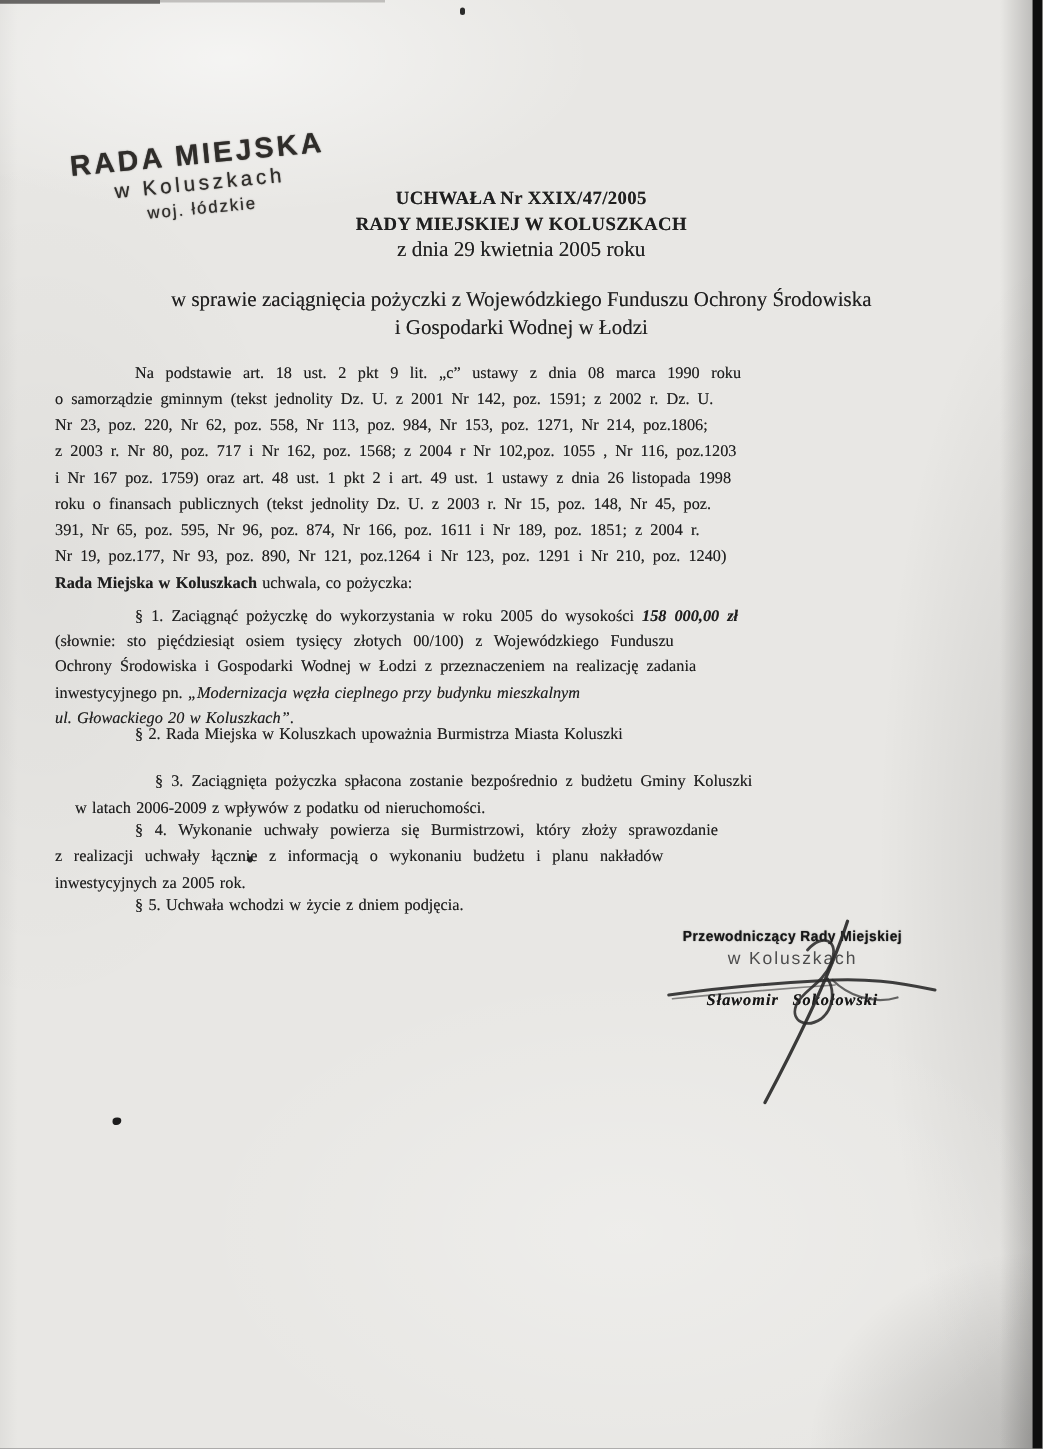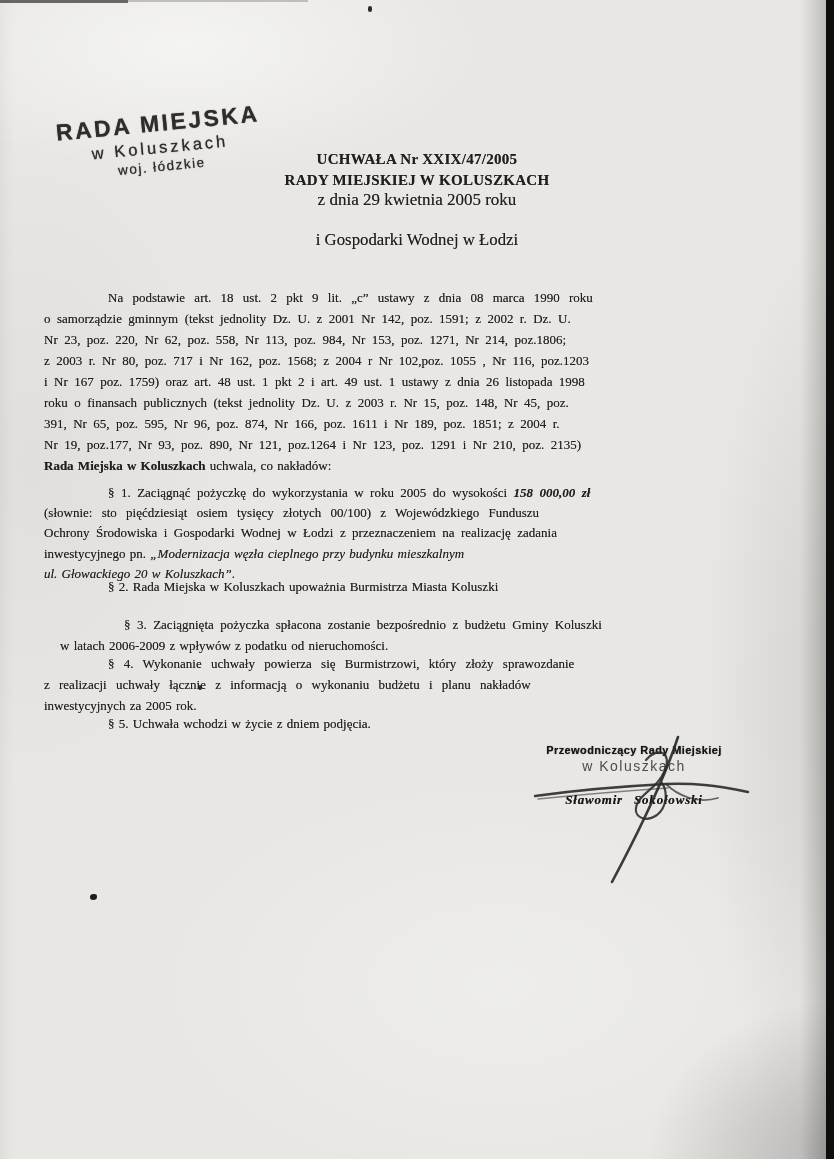--- a/index.html
+++ b/index.html
@@ -87,33 +87,34 @@
     <div class="stamp-l3">woj. łódzkie</div>
   </div>
 
   <div class="title doc-body">
     <div class="b">UCHWAŁA Nr XXIX/47/2005</div>
     <div class="b">RADY MIEJSKIEJ W KOLUSZKACH</div>
     <div class="r">z dnia 29 kwietnia 2005 roku</div>
   </div>
 
   <div class="subject doc-body">
+    <div>w sprawie zaciągnięcia pożyczki z Wojewódzkiego Funduszu Ochrony Środowiska</div>
     <div>i Gospodarki Wodnej w Łodzi</div>
   </div>
 
   <div class="blk doc-body" id="legal">
     <div class="ln ind wsx">Na podstawie art. 18 ust. 2 pkt 9 lit. „c” ustawy z dnia 08 marca 1990 roku</div>
     <div class="ln">o samorządzie gminnym (tekst jednolity Dz. U. z 2001 Nr 142, poz. 1591; z 2002 r. Dz. U.</div>
     <div class="ln">Nr 23, poz. 220, Nr 62, poz. 558, Nr 113, poz. 984, Nr 153, poz. 1271, Nr 214, poz.1806;</div>
     <div class="ln">z 2003 r. Nr 80, poz. 717 i Nr 162, poz. 1568; z 2004 r Nr 102,poz. 1055 , Nr 116, poz.1203</div>
     <div class="ln">i Nr 167 poz. 1759) oraz art. 48 ust. 1 pkt 2 i art. 49 ust. 1 ustawy z dnia 26 listopada 1998</div>
     <div class="ln">roku o finansach publicznych (tekst jednolity Dz. U. z 2003 r. Nr 15, poz. 148, Nr 45, poz.</div>
     <div class="ln">391, Nr 65, poz. 595, Nr 96, poz. 874, Nr 166, poz. 1611 i Nr 189, poz. 1851; z 2004 r.</div>
-    <div class="ln">Nr 19, poz.177, Nr 93, poz. 890, Nr 121, poz.1264 i Nr 123, poz. 1291 i Nr 210, poz. 2135)</div>
-    <div class="ln wsn"><span class="b">Rada Miejska w Koluszkach</span><span> uchwala, co nakładów:</span></div>
+    <div class="ln">Nr 19, poz.177, Nr 93, poz. 890, Nr 121, poz.1264 i Nr 123, poz. 1291 i Nr 210, poz. 1240)</div>
+    <div class="ln wsn"><span class="b">Rada Miejska w Koluszkach</span><span> uchwala, co pożyczka:</span></div>
   </div>
 
   <div class="blk doc-body" id="par1">
     <div class="ln ind"><span>§ 1. Zaciągnąć pożyczkę do wykorzystania w roku 2005 do wysokości </span><span class="bi">158 000,00 zł</span></div>
     <div class="ln wsx">(słownie: sto pięćdziesiąt osiem tysięcy złotych 00/100) z Wojewódzkiego Funduszu</div>
     <div class="ln">Ochrony Środowiska i Gospodarki Wodnej w Łodzi z przeznaczeniem na realizację zadania</div>
     <div class="ln wsn"><span>inwestycyjnego pn. </span><span class="i">„Modernizacja węzła cieplnego przy budynku mieszkalnym</span></div>
     <div class="ln wsn"><span class="i">ul. Głowackiego 20 w Koluszkach”</span><span>.</span></div>
   </div>
 

